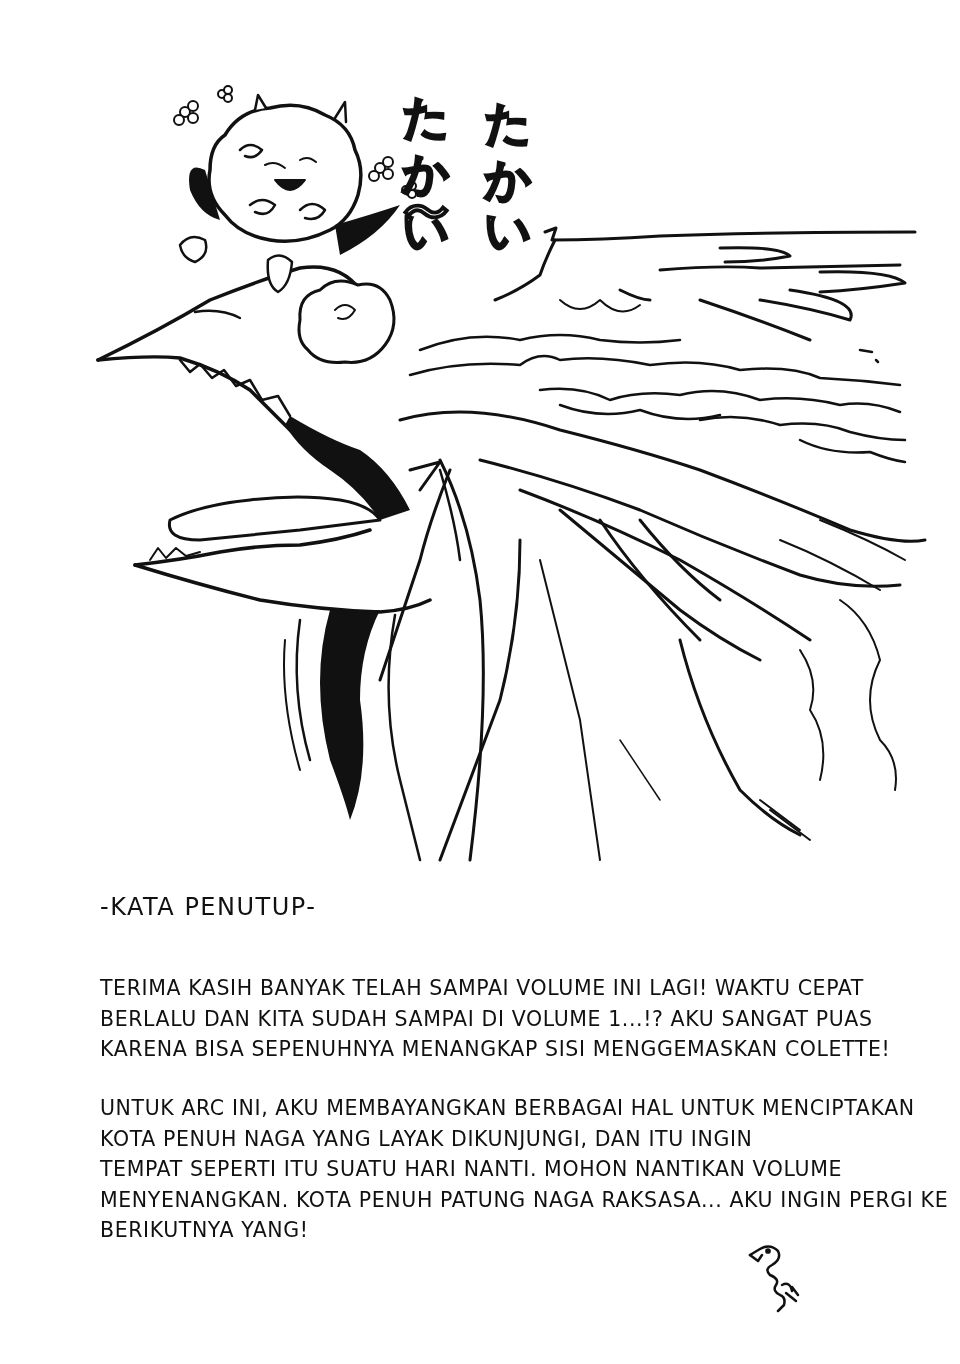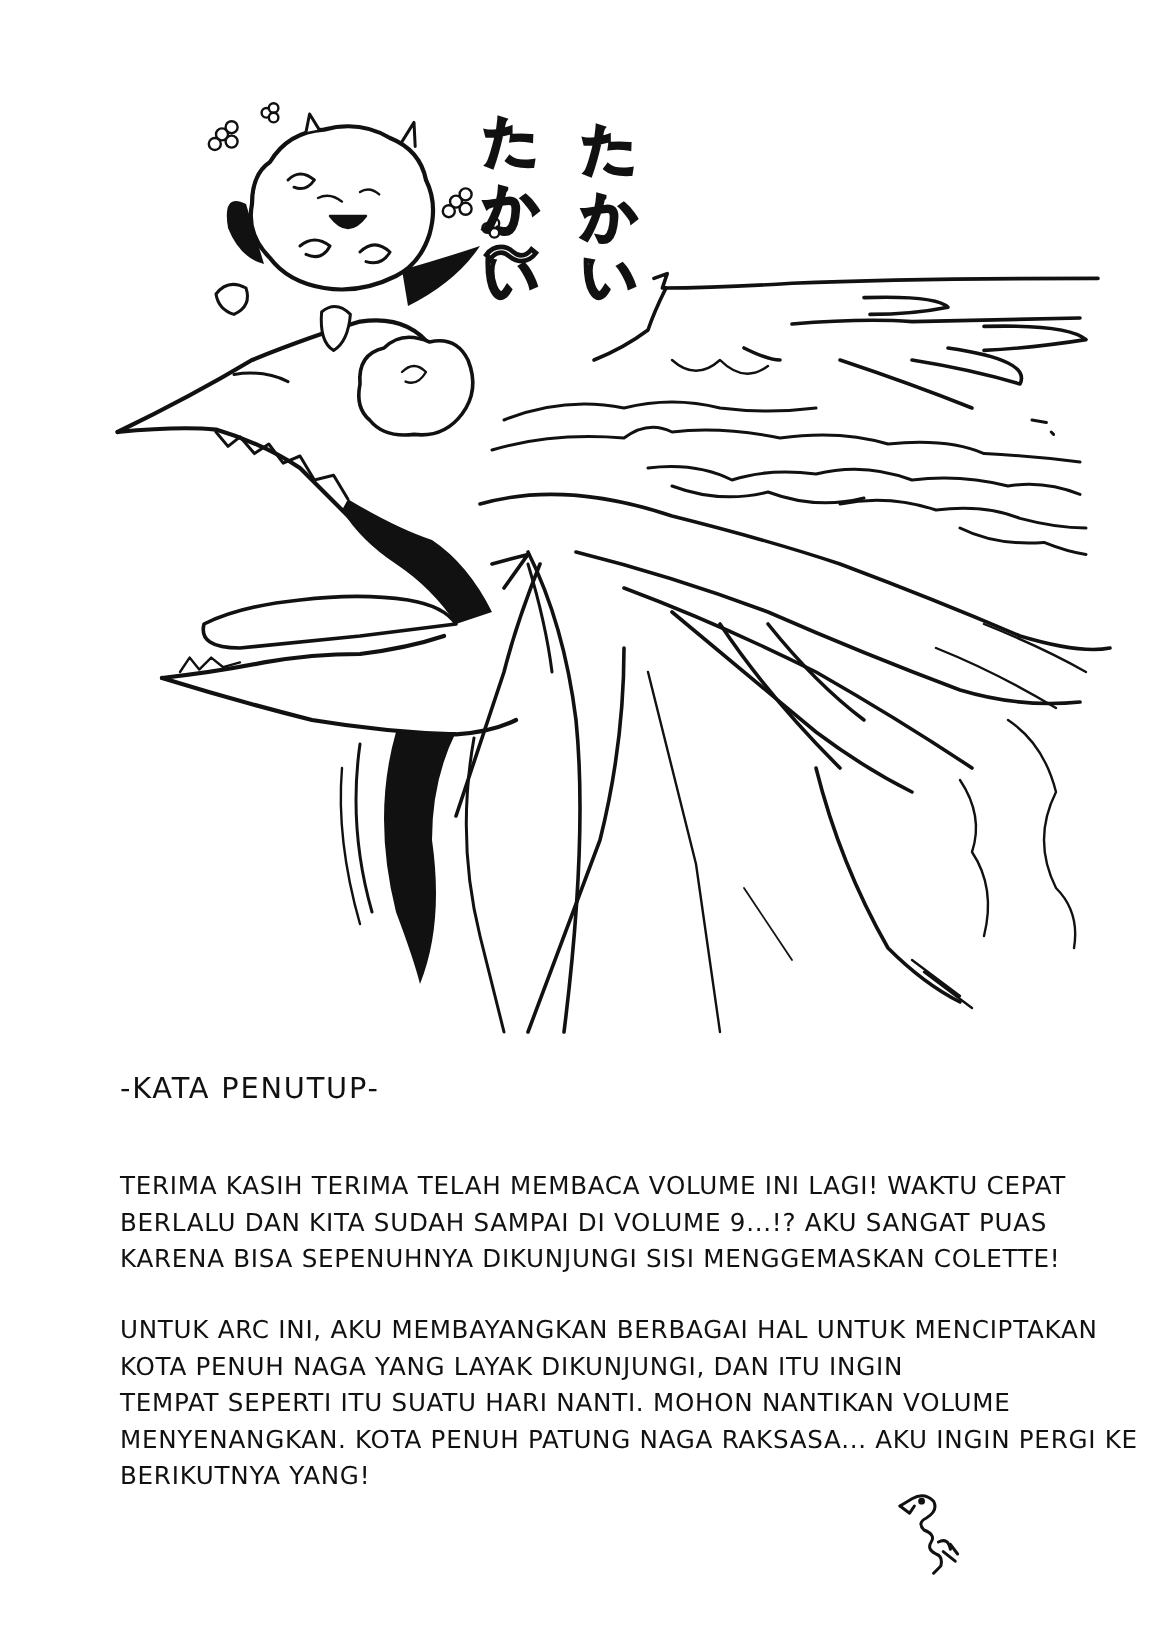--- a/index.html
+++ b/index.html
@@ -139,23 +139,23 @@
       </g>
     </g>
   </svg>
 
   <div class="sfx sfx-1">たかい</div>
   <div class="sfx sfx-2">たか〜い</div>
 
   <div class="heading">-KATA PENUTUP-</div>
 
   <div class="para p1">
-    <div>TERIMA KASIH TERIMA TELAH MEMBACA VOLUME INI LAGI! WAKTU CEPAT</div>
-    <div>BERLALU DAN KITA SUDAH SAMPAI DI VOLUME 9...!? AKU SANGAT PUAS</div>
-    <div>KARENA BISA SEPENUHNYA DIKUNJUNGI SISI MENGGEMASKAN COLETTE!</div>
+    <div>TERIMA KASIH BANYAK TELAH SAMPAI VOLUME INI LAGI! WAKTU CEPAT</div>
+    <div>BERLALU DAN KITA SUDAH SAMPAI DI VOLUME 1...!? AKU SANGAT PUAS</div>
+    <div>KARENA BISA SEPENUHNYA MENANGKAP SISI MENGGEMASKAN COLETTE!</div>
   </div>
 
   <div class="para p2">
     <div>UNTUK ARC INI, AKU MEMBAYANGKAN BERBAGAI HAL UNTUK MENCIPTAKAN</div>
     <div>KOTA PENUH NAGA YANG LAYAK DIKUNJUNGI, DAN ITU INGIN</div>
     <div>TEMPAT SEPERTI ITU SUATU HARI NANTI. MOHON NANTIKAN VOLUME</div>
     <div>MENYENANGKAN. KOTA PENUH PATUNG NAGA RAKSASA... AKU INGIN PERGI KE</div>
     <div>BERIKUTNYA YANG!</div>
   </div>
 

